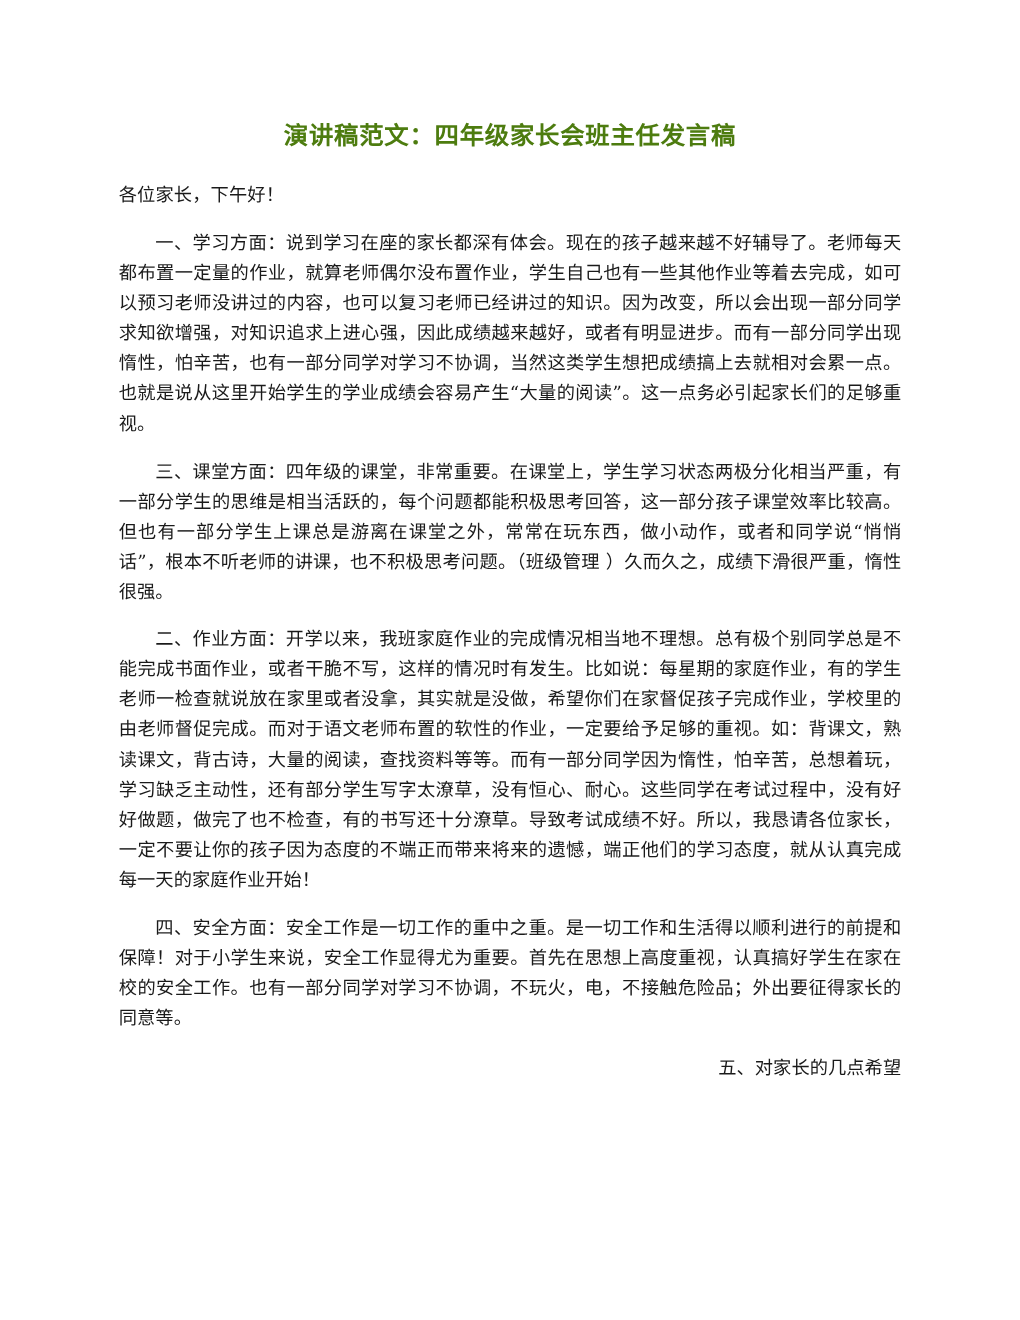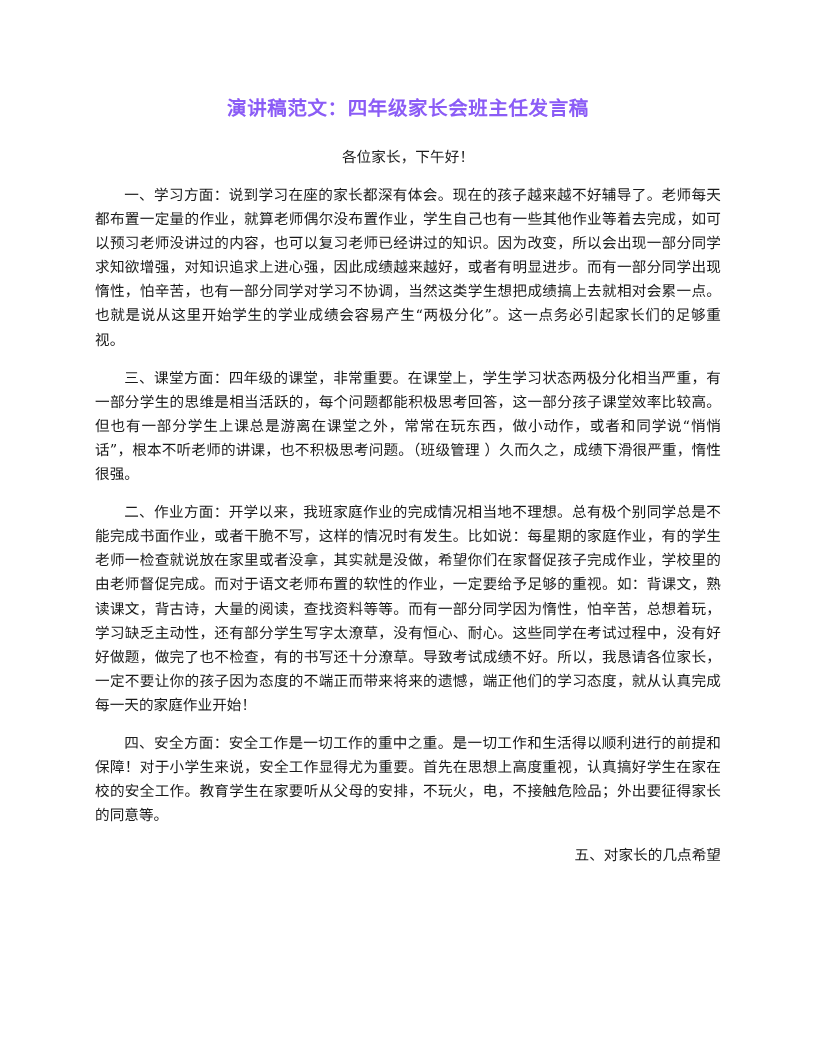--- a/index.html
+++ b/index.html
@@ -24,38 +24,38 @@
   }
   .content {
     position: absolute;
     left: 95px;
     top: 0;
     width: 626px;
   }
   .doc-title {
     margin: 0;
     padding: 0;
-    font-family: Liberation Mono, monospace;
+    font-family: Liberation Serif, serif;
     font-weight: bold;
     font-size: 19.5px;
     line-height: 26px;
     text-align: center;
     letter-spacing: 0.6px;
-    color: #8b5cf6;
+    color: #4d7c0f;
   }
   .title-block {
     padding-top: 97px;
     padding-bottom: 0;
   }
   .salutation {
     margin: 0;
     padding-top: 22px;
     font-size: 14.6px;
     line-height: 24px;
-    text-align: center;
+    text-align: left;
     letter-spacing: 0.1px;
   }
   .para {
     margin: 0;
     padding-top: 14px;
     font-size: 14.6px;
     line-height: 24.1px;
     text-align: justify;
     text-justify: inter-ideograph;
     text-indent: 2em;
@@ -84,24 +84,24 @@
 <div class="page">
   <div class="content">
 
     <div class="title-block">
       <h1 class="doc-title">演讲稿范文：四年级家长会班主任发言稿</h1>
     </div>
 
     <p class="salutation">各位家长，下午好！</p>
 
 
-    <p class="para tight">一、学习方面：说到学习在座的家长都深有体会。现在的孩子越来越不好辅导了。老师每天都布置一定量的作业，就算老师偶尔没布置作业，学生自己也有一些其他作业等着去完成，如可以预习老师没讲过的内容，也可以复习老师已经讲过的知识。因为改变，所以会出现一部分同学求知欲增强，对知识追求上进心强，因此成绩越来越好，或者有明显进步。而有一部分同学出现惰性，怕辛苦，也有一部分同学对学习不协调，当然这类学生想把成绩搞上去就相对会累一点。也就是说从这里开始学生的学业成绩会容易产生“两极分化”。这一点务必引起家长们的足够重视。</p>
+    <p class="para tight">一、学习方面：说到学习在座的家长都深有体会。现在的孩子越来越不好辅导了。老师每天都布置一定量的作业，就算老师偶尔没布置作业，学生自己也有一些其他作业等着去完成，如可以预习老师没讲过的内容，也可以复习老师已经讲过的知识。因为改变，所以会出现一部分同学求知欲增强，对知识追求上进心强，因此成绩越来越好，或者有明显进步。而有一部分同学出现惰性，怕辛苦，也有一部分同学对学习不协调，当然这类学生想把成绩搞上去就相对会累一点。也就是说从这里开始学生的学业成绩会容易产生“大量的阅读”。这一点务必引起家长们的足够重视。</p>
 
     <p class="para tight">三、课堂方面：四年级的课堂，非常重要。在课堂上，学生学习状态两极分化相当严重，有一部分学生的思维是相当活跃的，每个问题都能积极思考回答，这一部分孩子课堂效率比较高。但也有一部分学生上课总是游离在课堂之外，常常在玩东西，做小动作，或者和同学说“悄悄话”，根本不听老师的讲课，也不积极思考问题。（班级管理 ）久而久之，成绩下滑很严重，惰性很强。</p>
 
     <p class="para tight">二、作业方面：开学以来，我班家庭作业的完成情况相当地不理想。总有极个别同学总是不能完成书面作业，或者干脆不写，这样的情况时有发生。比如说：每星期的家庭作业，有的学生老师一检查就说放在家里或者没拿，其实就是没做，希望你们在家督促孩子完成作业，学校里的由老师督促完成。而对于语文老师布置的软性的作业，一定要给予足够的重视。如：背课文，熟读课文，背古诗，大量的阅读，查找资料等等。而有一部分同学因为惰性，怕辛苦，总想着玩，学习缺乏主动性，还有部分学生写字太潦草，没有恒心、耐心。这些同学在考试过程中，没有好好做题，做完了也不检查，有的书写还十分潦草。导致考试成绩不好。所以，我恳请各位家长，一定不要让你的孩子因为态度的不端正而带来将来的遗憾，端正他们的学习态度，就从认真完成每一天的家庭作业开始！</p>
 
-    <p class="para tight">四、安全方面：安全工作是一切工作的重中之重。是一切工作和生活得以顺利进行的前提和保障！对于小学生来说，安全工作显得尤为重要。首先在思想上高度重视，认真搞好学生在家在校的安全工作。教育学生在家要听从父母的安排，不玩火，电，不接触危险品；外出要征得家长的同意等。</p>
+    <p class="para tight">四、安全方面：安全工作是一切工作的重中之重。是一切工作和生活得以顺利进行的前提和保障！对于小学生来说，安全工作显得尤为重要。首先在思想上高度重视，认真搞好学生在家在校的安全工作。也有一部分同学对学习不协调，不玩火，电，不接触危险品；外出要征得家长的同意等。</p>
 
     <p class="section-heading-line">五、对家长的几点希望</p>
 
   </div>
 </div>
 
 </body></html>

